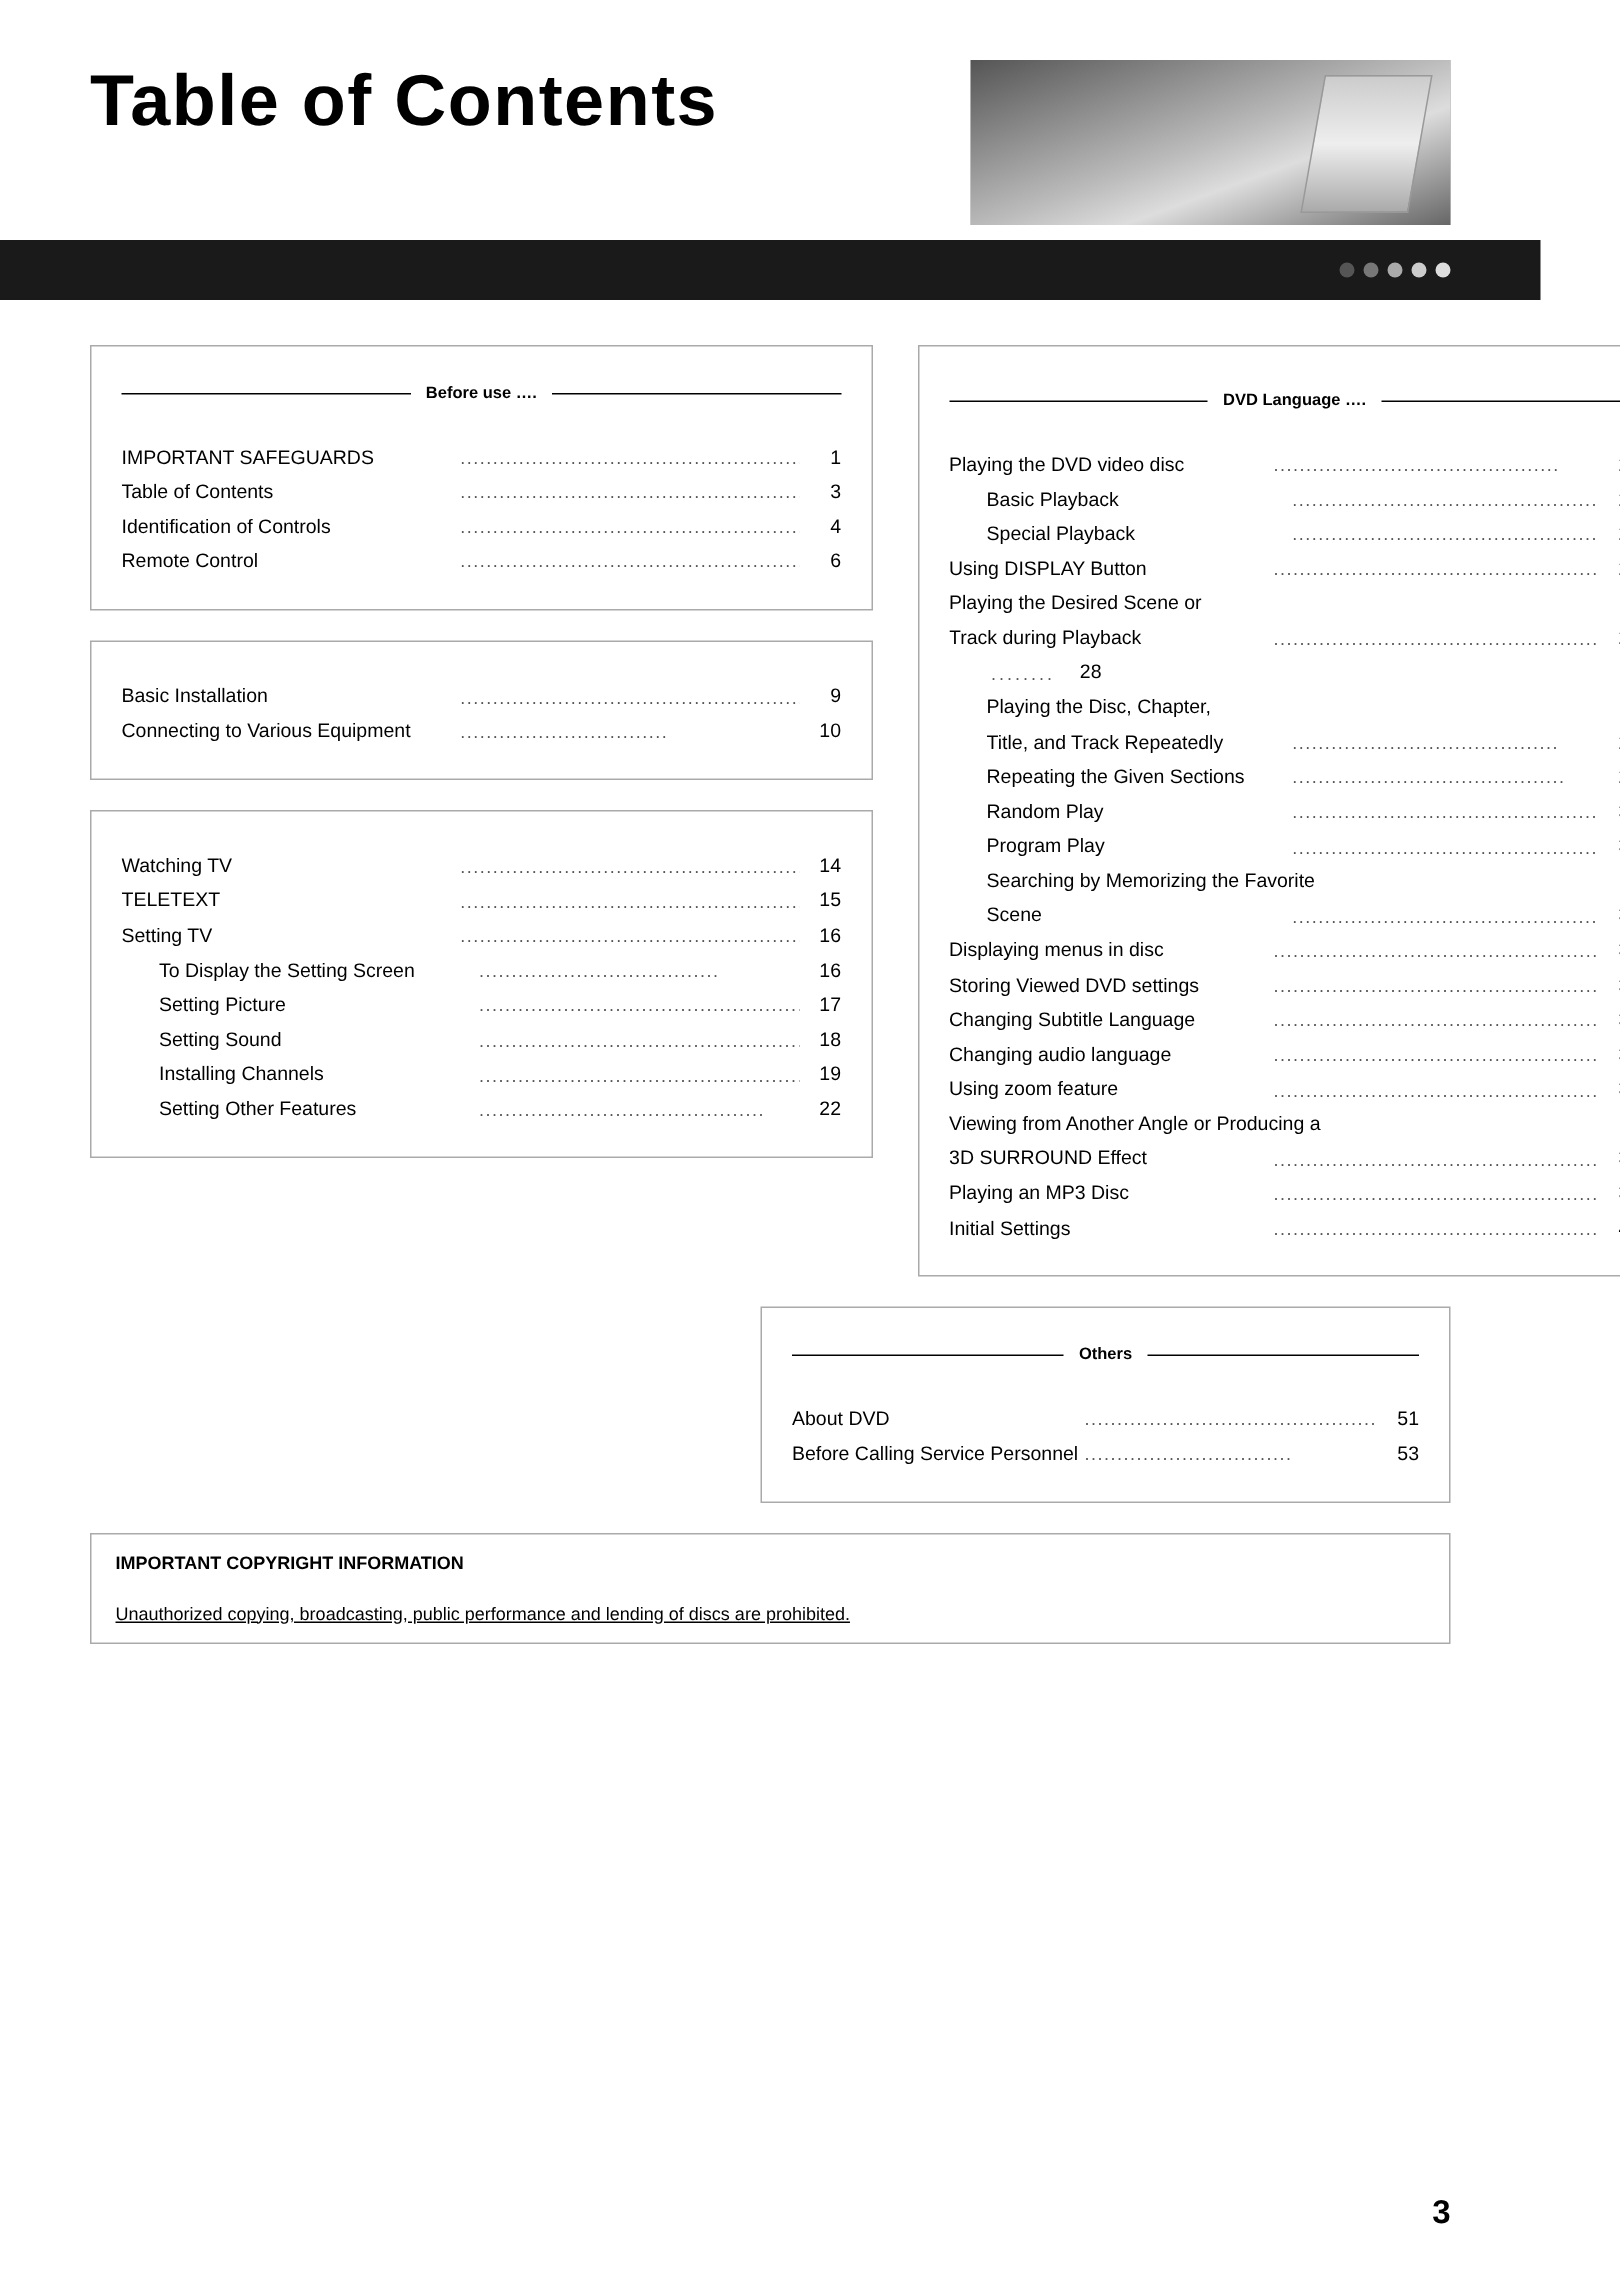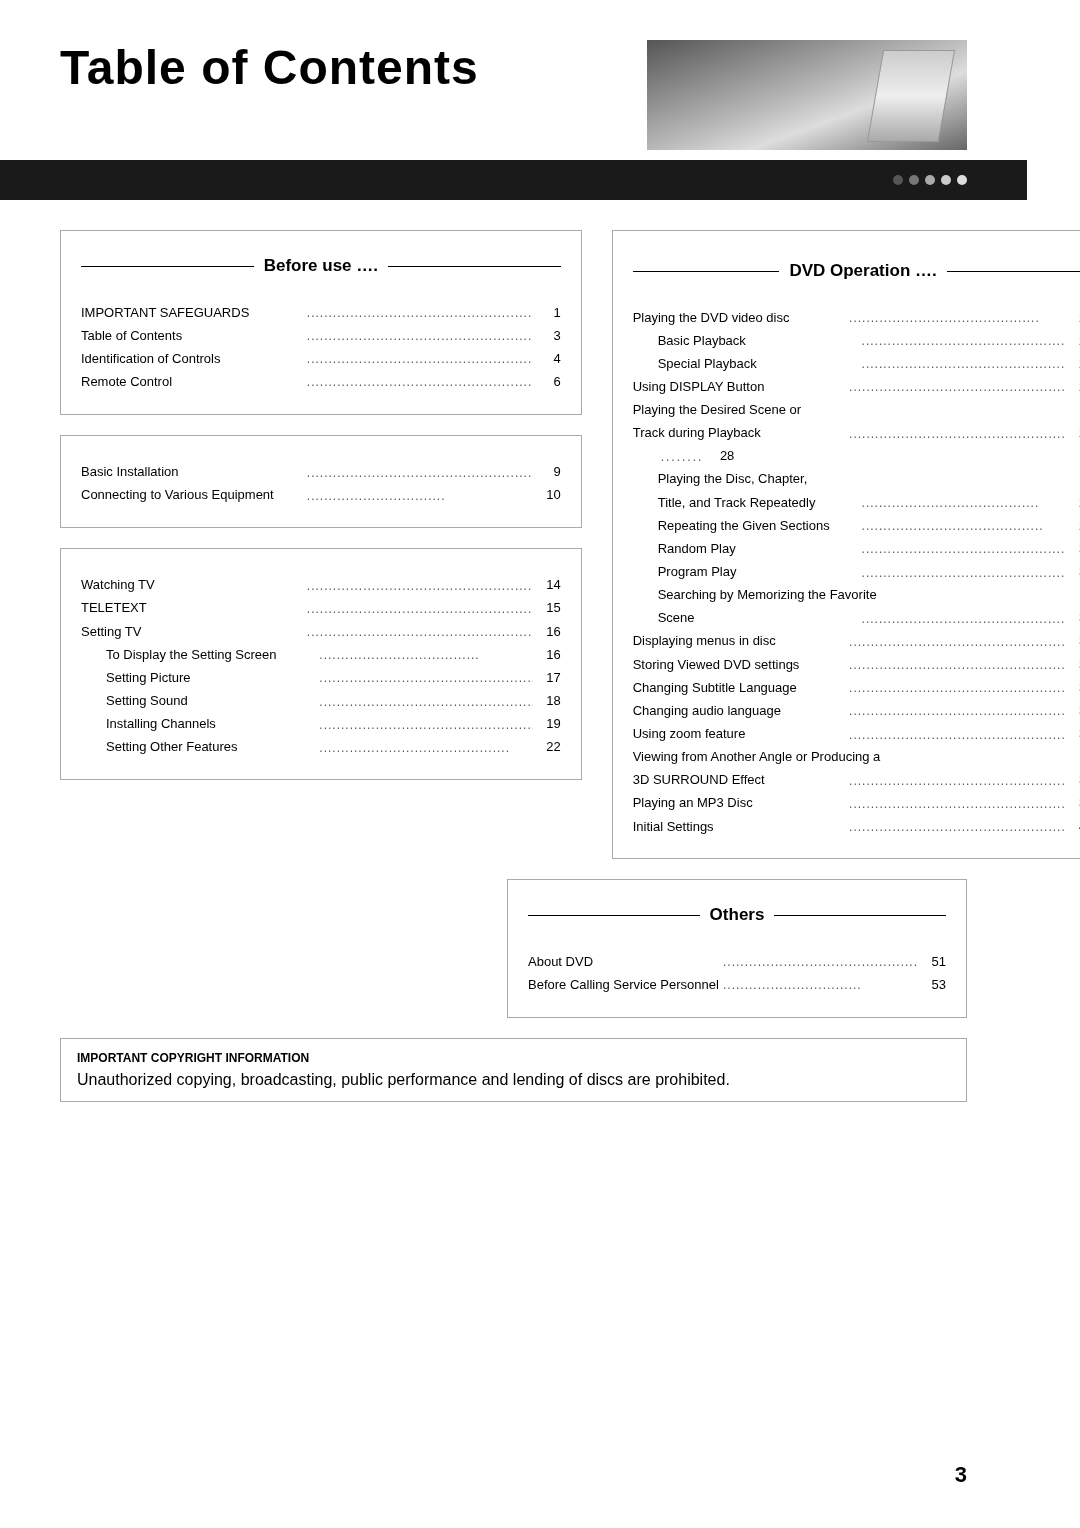--- a/index.html
+++ b/index.html
@@ -121,25 +121,26 @@
     
     .copyright-box {
       border: 1px solid #aaa;
       margin: 20px 60px;
       padding: 12px 16px;
     }
 
     .copyright-title {
       font-weight: bold;
       font-size: 12px;
-      margin-bottom: 6px;
+      margin-bottom: 20px;
     }
 
     .copyright-text {
-      font-size: 16px;
+      font-size: 12px;
+      text-decoration: underline;
     }
 
     
     .page-number {
       position: absolute;
       bottom: 40px;
       right: 60px;
       font-size: 22px;
       font-weight: bold;
     }
@@ -152,21 +153,21 @@
       margin-top: 10px;
     }
 
     .section-header-line {
       flex: 1;
       height: 1px;
       background: #000;
     }
 
     .section-header-text {
-      font-size: 17px;
+      font-size: 11px;
       font-weight: bold;
       padding: 0 10px;
     }
 
     
     .dvd-box {
       padding-top: 20px;
     }
 
     .toc-line {
@@ -313,21 +314,21 @@
         </div>
       </div>
 
     </div>
 
     <div class="right-col">
 
       <div class="section-box dvd-box">
         <div class="section-header-container">
           <div class="section-header-line"></div>
-          <div class="section-header-text">DVD Operation ….</div>
+          <div class="section-header-text">DVD Language ….</div>
           <div class="section-header-line"></div>
         </div>
         <div class="section-content">
 
           <div class="toc-line">
             <span class="toc-label">Playing the DVD video disc</span>
             <span class="fill-dots">............................................</span>
             <span class="page-num">23</span>
           </div>
           <div class="toc-line ind1">

